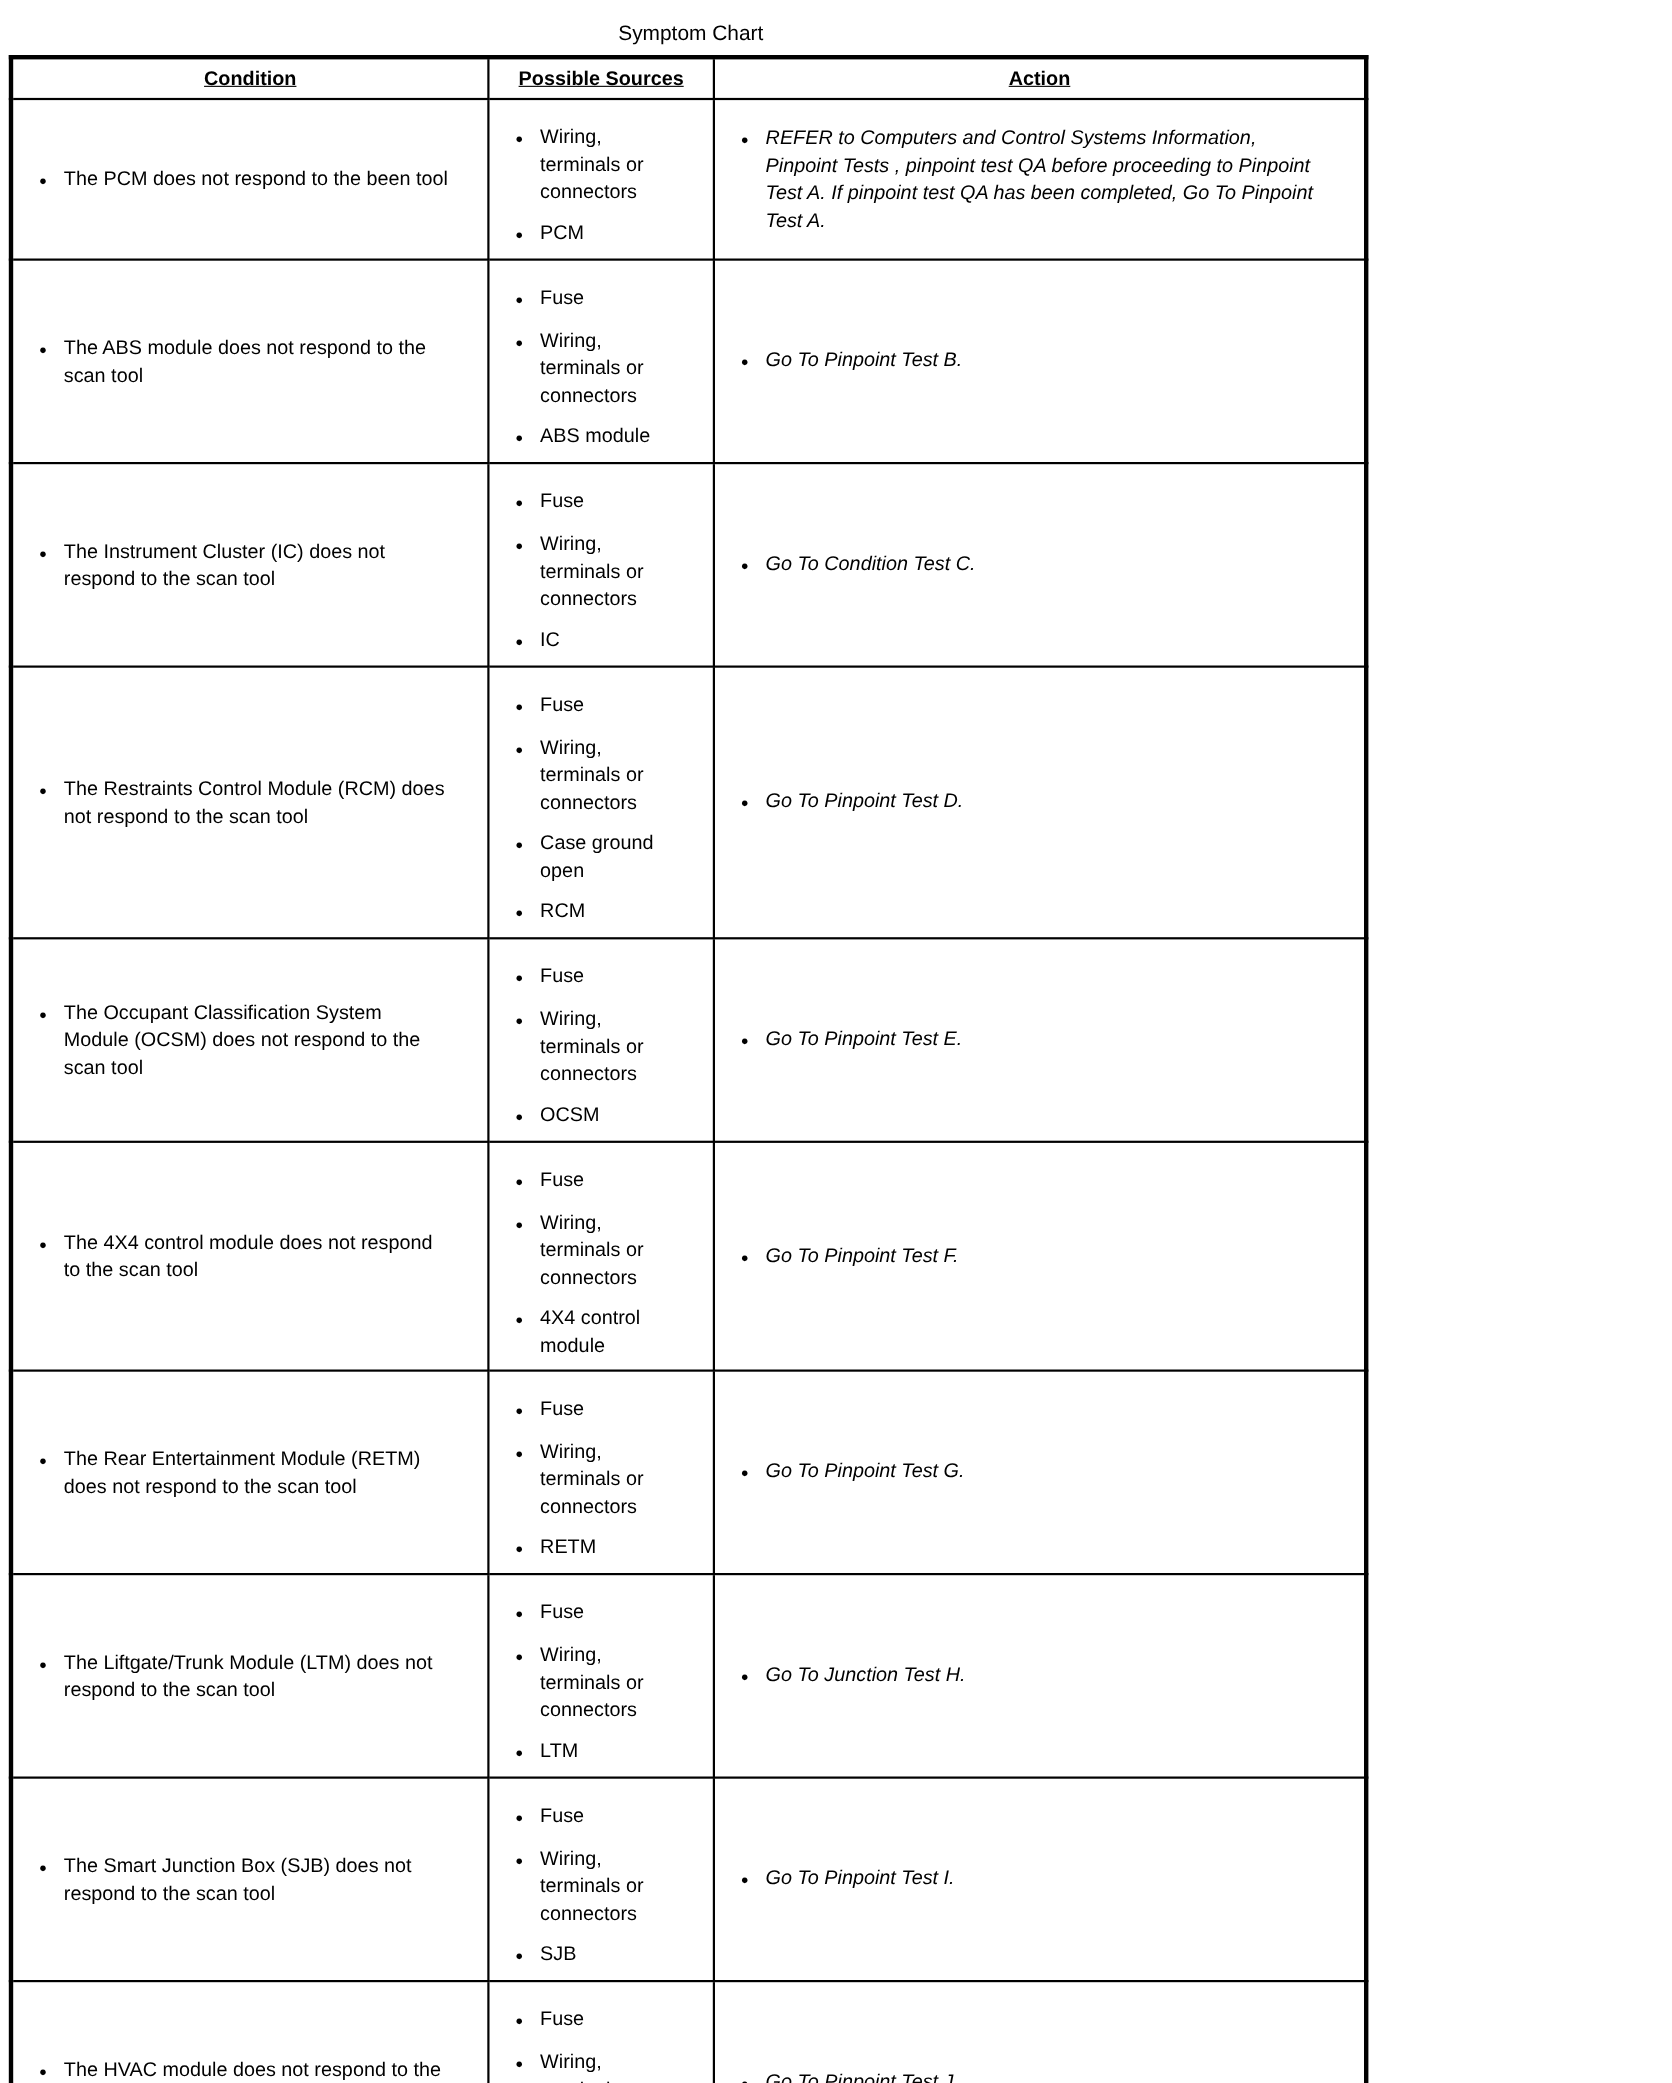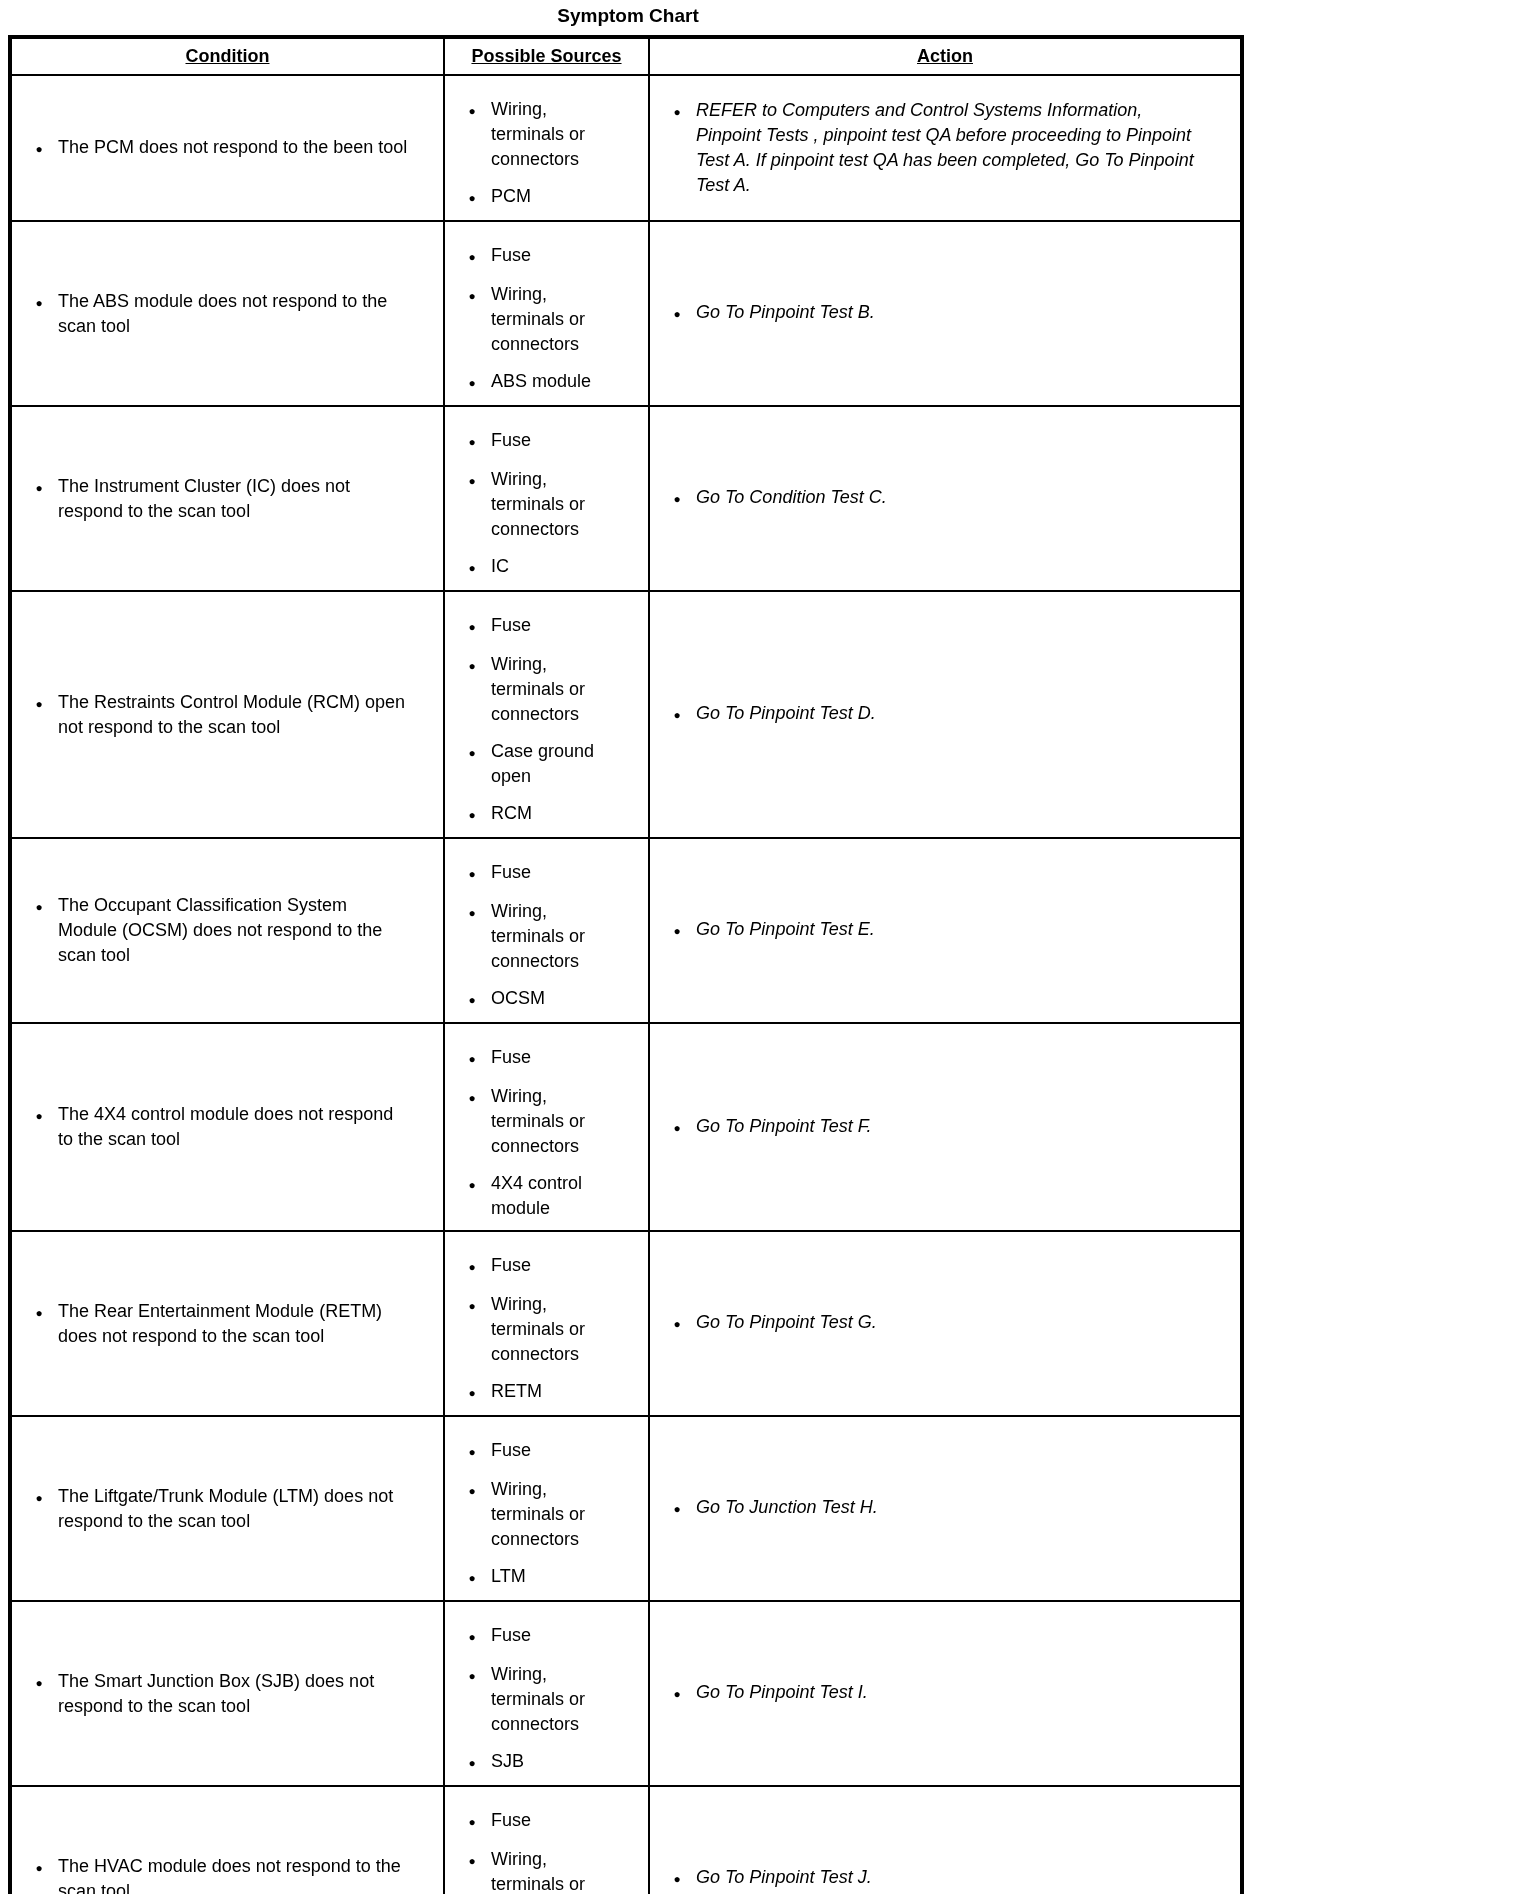--- a/index.html
+++ b/index.html
@@ -12,22 +12,22 @@
   .page {
     width: 1520px;
     min-height: 1894px;
     box-sizing: border-box;
     padding: 2px 0 6px 8px;
   }
   .doc-title {
     width: 1240px;
     text-align: center;
     font-size: 19px;
-    font-weight: bold;
-    margin: 3px 0 8px 0;
+    font-weight: normal;
+    margin: 18px 0 8px 0;
   }
   table.symptom-chart {
     border-collapse: collapse;
     table-layout: fixed;
     width: 1232px;
     border: 4px solid #000;
   }
   table.symptom-chart th,
   table.symptom-chart td {
     border: 2px solid #000;
@@ -187,21 +187,21 @@
                 <span class="item-text">Go To Condition Test C.</span>
               </li>
             </ul>
           </td>
         </tr>
         <tr>
           <td class="condition-cell">
             <ul class="bullet-list">
               <li>
                 <span class="bullet">●</span>
-                <span class="item-text">The Restraints Control Module (RCM) open not respond to the scan tool</span>
+                <span class="item-text">The Restraints Control Module (RCM) does not respond to the scan tool</span>
               </li>
             </ul>
           </td>
           <td class="sources-cell">
             <ul class="bullet-list">
               <li>
                 <span class="bullet">●</span>
                 <span class="item-text">Fuse</span>
               </li>
               <li>

